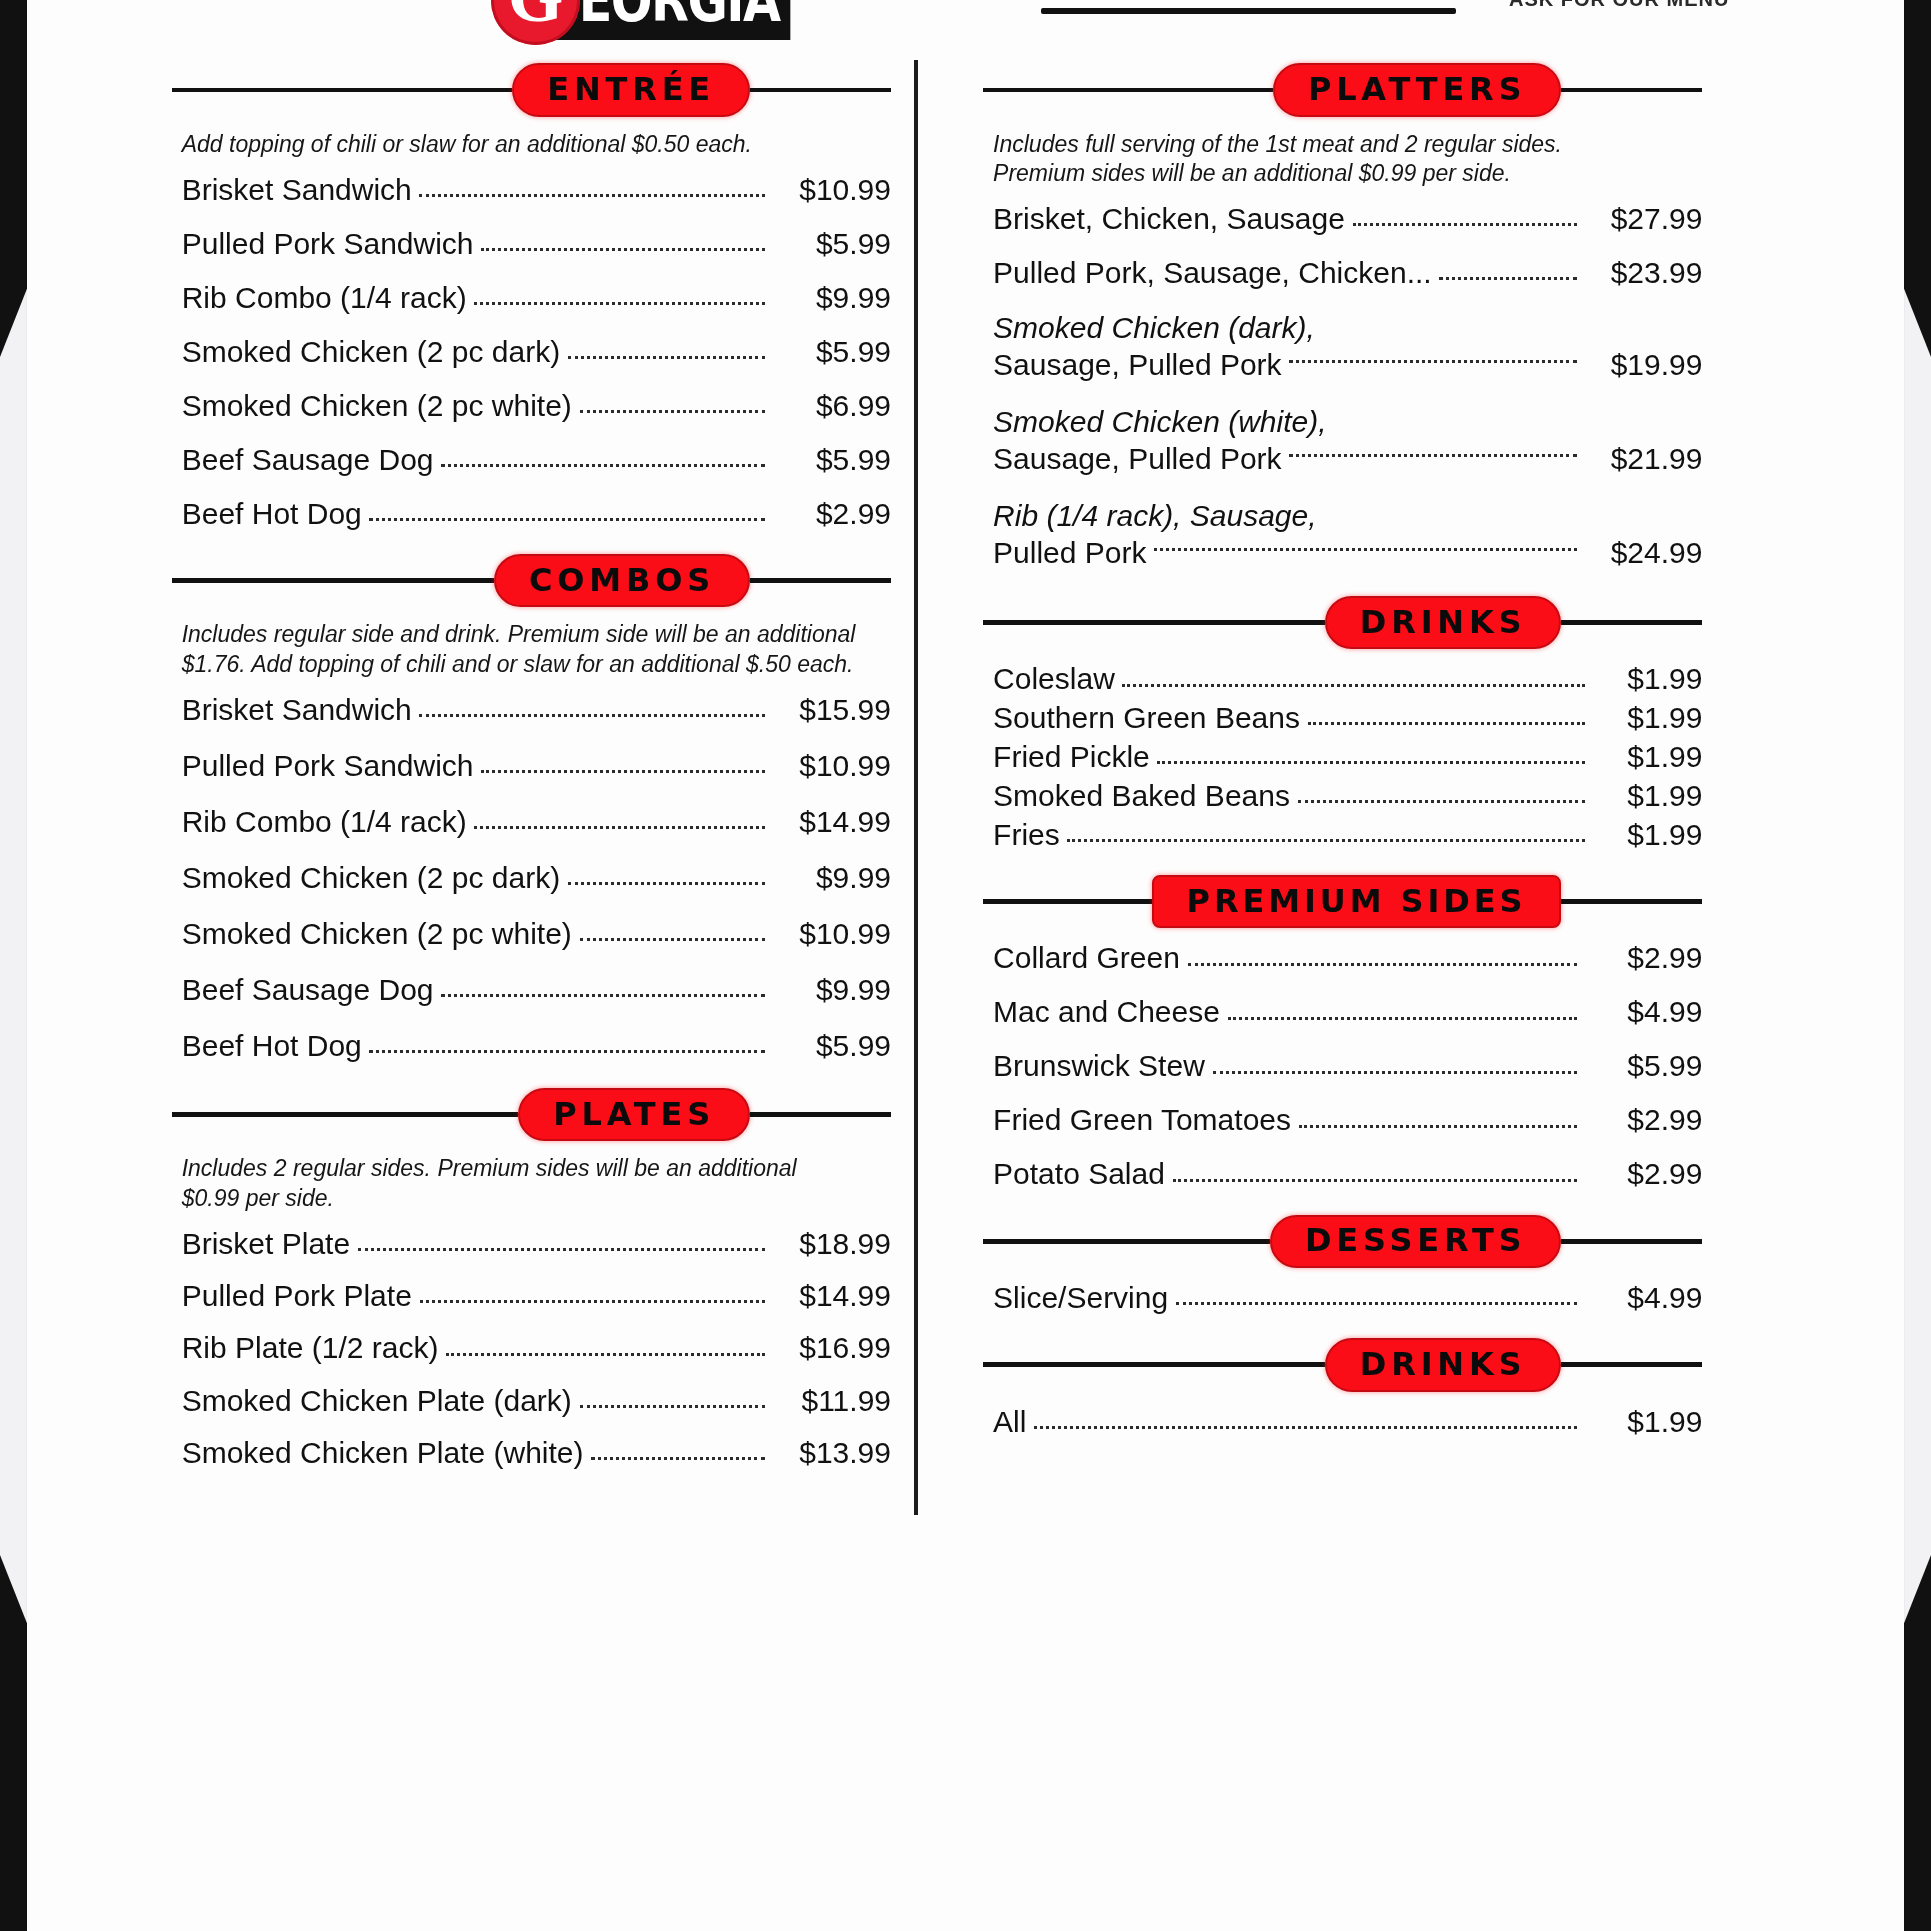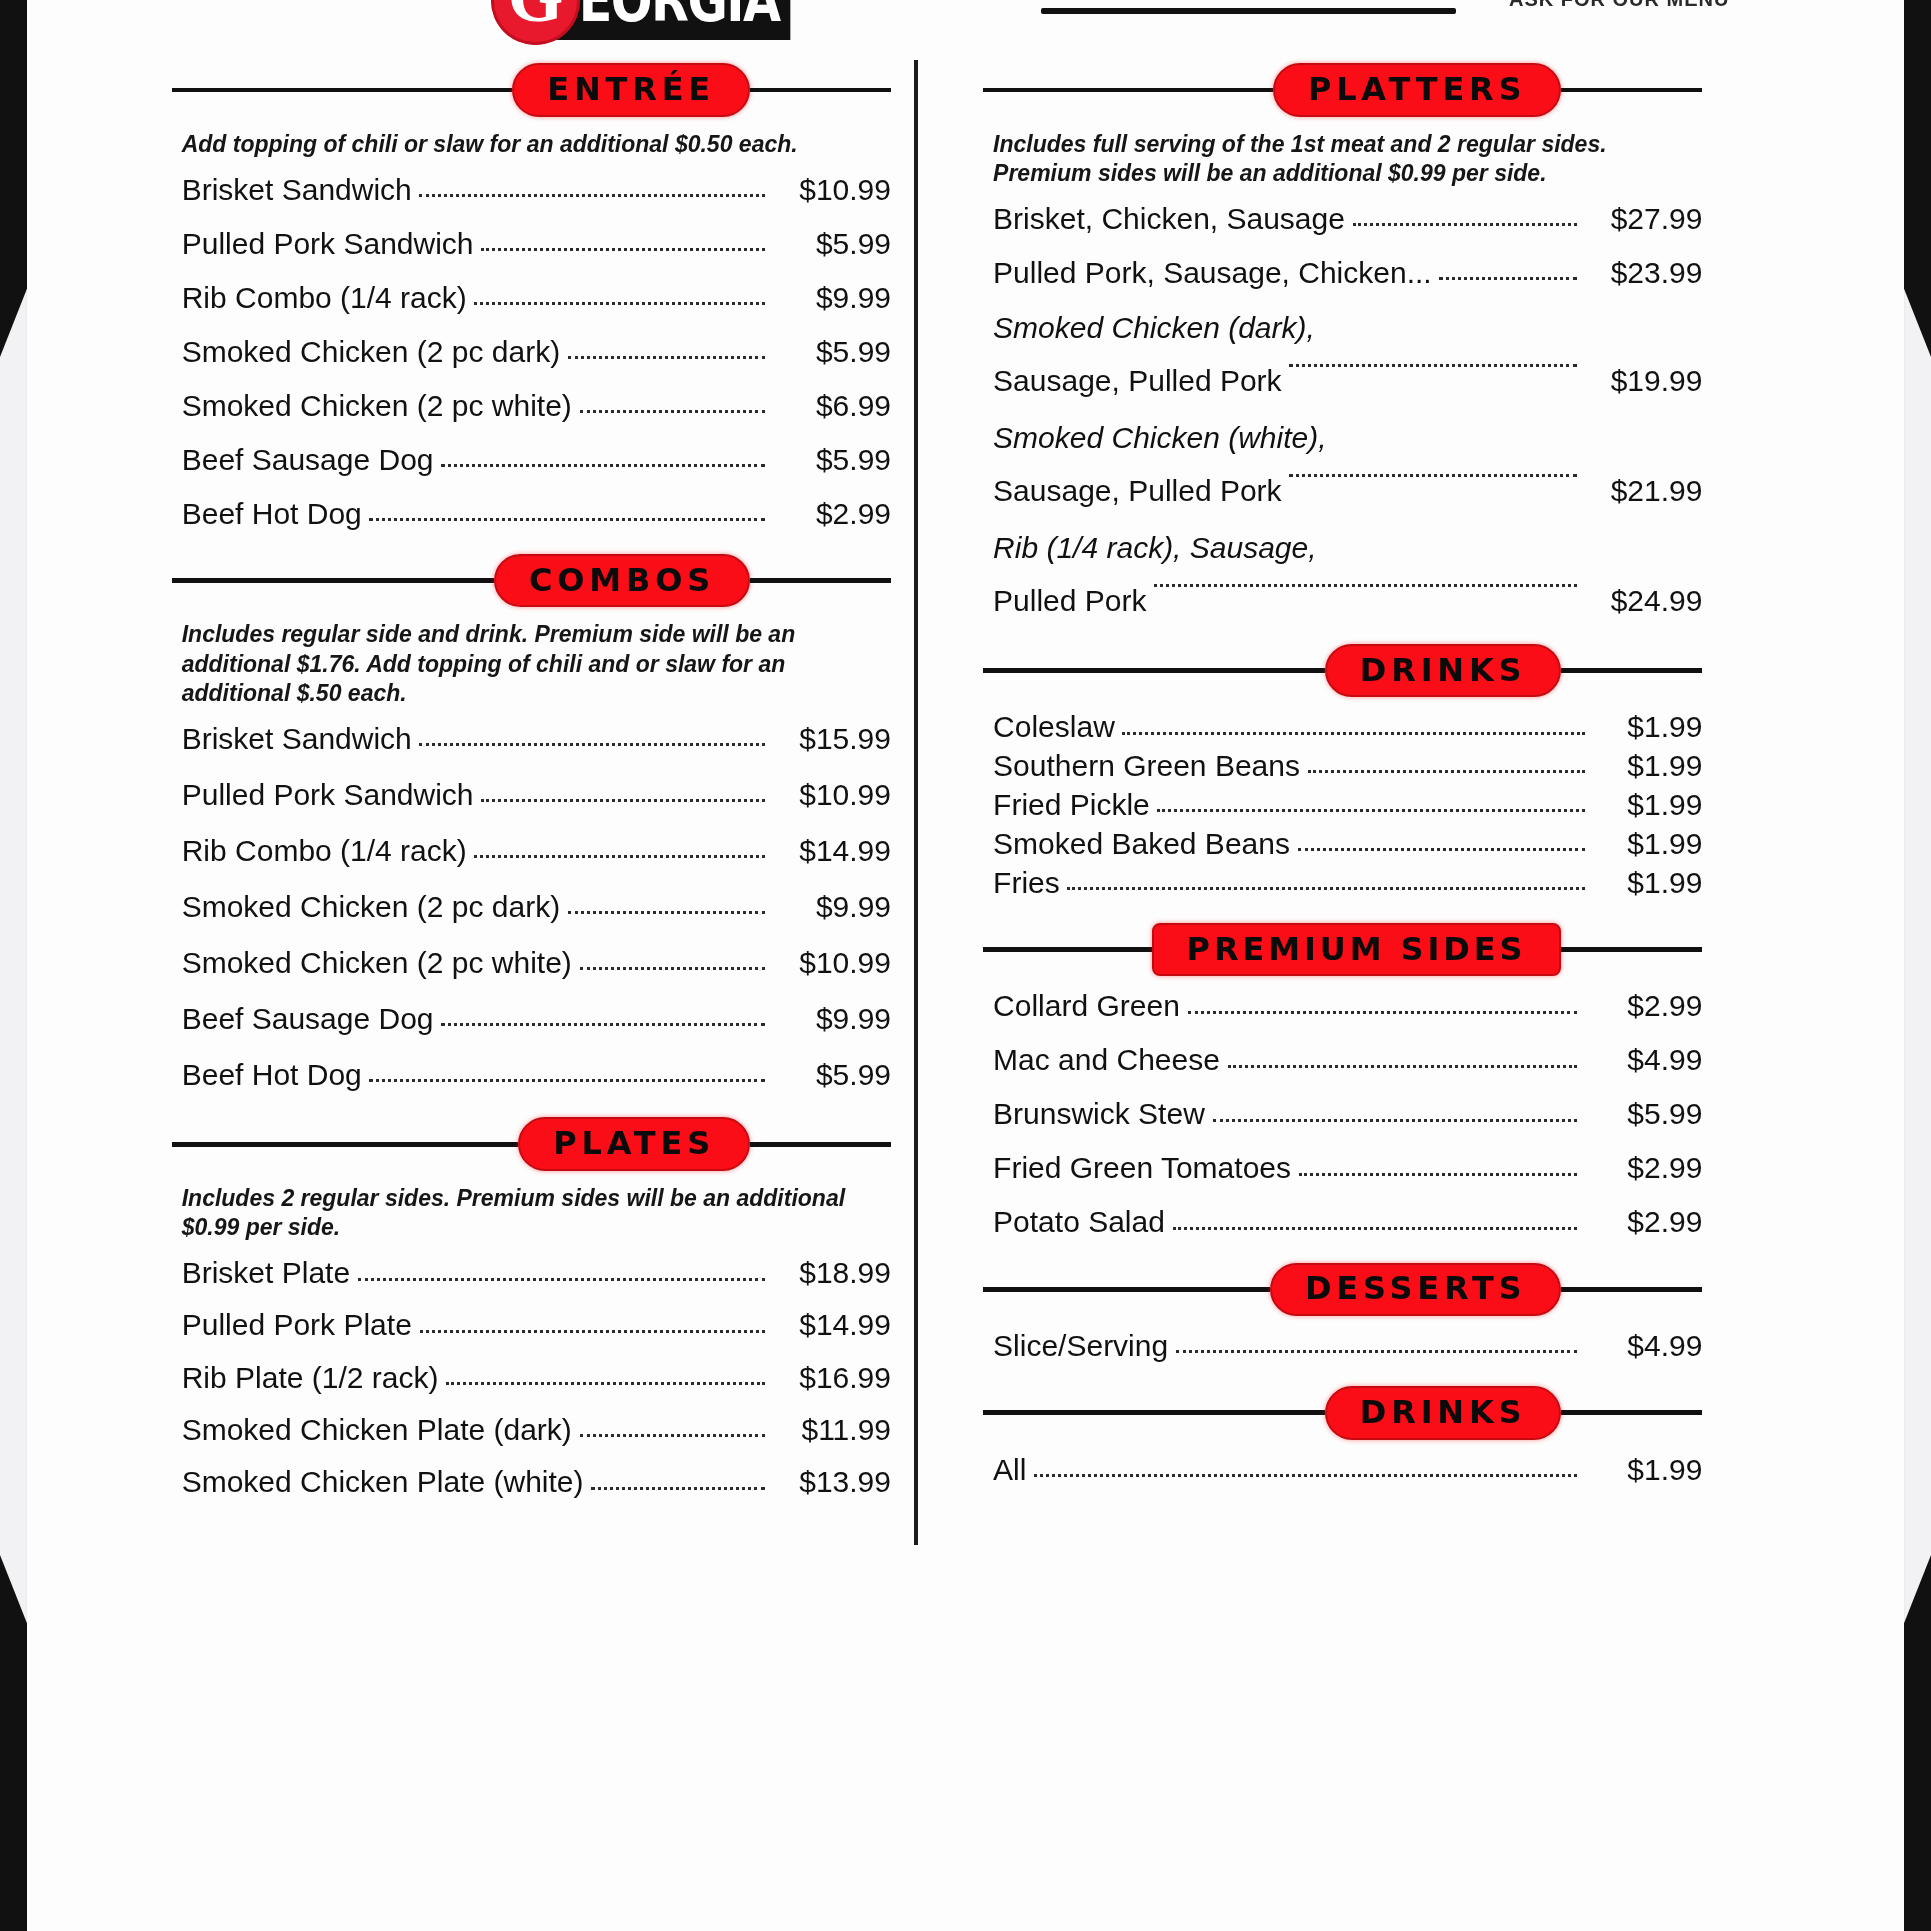--- a/index.html
+++ b/index.html
@@ -152,21 +152,21 @@
     text-align: center;
     line-height: 1;
     white-space: nowrap;
     box-shadow: 0 0 5.8px rgba(251,13,23,.45);
   }
   .pill.wide { letter-spacing: 3.9px; border-radius: 8px; }
 
   
   .note {
     font-size: 23px;
-    font-weight: 700;
+    font-weight: 400;
     font-style: italic;
     color: #161616;
     line-height: 1.28;
     margin: 5.8px 0 13.5px 9.7px;
     max-width: 676px;
   }
   .col-right .note { max-width: 666px; }
 
   
   .items { margin: 0; padding: 0; }
@@ -193,21 +193,21 @@
     min-width: 116px;
   }
   
   .item2 {
     font-size: 30px;
     color: #111;
     margin: 0 0 21px 9.7px;
     line-height: 1.22;
   }
   .item2 .l1 { display: block; font-style: italic; }
-  .item2 .l2 { display: flex; align-items: flex-start; margin-top: 16px; }
+  .item2 .l2 { display: flex; align-items: center; }
   .sides .item { margin-bottom: 5.8px; }
   .sides .item-price { min-width: 108px; }
   .premium .item { margin-bottom: 21px; }
   .plates .item { margin-bottom: 19.3px; }
   .combos .item { margin-bottom: 23px; }
 </style>
 </head>
 <body>
 
 <div class="page">

